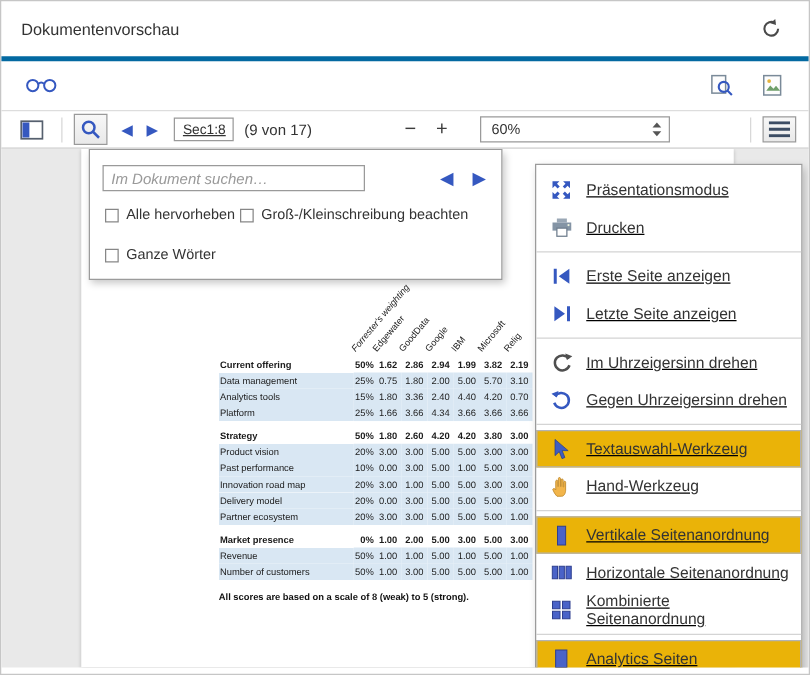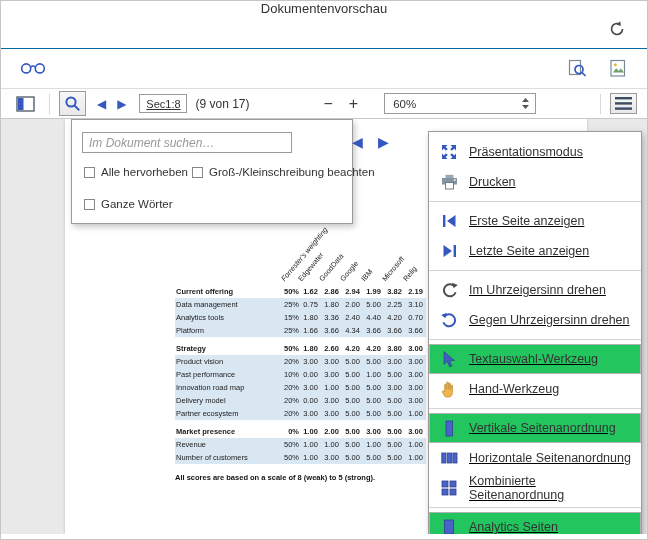--- a/index.html
+++ b/index.html
@@ -1,20 +1,20 @@
 <!DOCTYPE html>
 <html><head>
 <meta charset="utf-8">
 <style>
   * { margin:0; padding:0; box-sizing:border-box; }
   body { font-family:"Liberation Sans", sans-serif; background:#fff; }
   .app { position:relative; width:648px; height:540px; border:1px solid #c6c6c6; background:#fff; overflow:hidden; }
 
   
-  .titlebar { height:48px; display:flex; align-items:center; padding:0 16px; border-bottom:1px solid #0369a1;flex-direction:column; }
+  .titlebar { height:48px; display:flex; align-items:center; padding:12px 16px; border-bottom:4px solid #0369a1; }
   .title { font-size:13px; color:#333; }
   .ibtn { background:none; border:1px solid transparent; display:flex; align-items:center; justify-content:center; cursor:pointer; padding:3px 4px; }
   .ibtn.active { border-color:#9a9a9a; background:linear-gradient(#f7f7f7,#e9e9e9); }
   .titlebar .ibtn { margin-left:auto; }
 
   
   .tb1 { height:40px; display:flex; align-items:center; padding:0 14px; border-bottom:1px solid #ddd; }
   .tb1 .gap { flex:1; }
   .tb1 .ibtn { margin-left:12px; }
   .tb1 .ibtn:first-child { margin-left:0; }
@@ -49,36 +49,36 @@
   td.lbl { width:108px; text-align:left; white-space:nowrap; overflow:hidden; }
   td.wt { width:16px; text-align:right; padding-right:2px; }
   td.num { width:21px; text-align:center; }
   tr.row { height:13px; }
   tr.section { font-weight:bold; background:#fff; }
   tr.sub { background:#d9e7f3; }
   tr.gapr td { height:5px; background:#fff; }
   .footnote { margin-top:9px; font-size:7.5px; font-weight:bold; color:#111; white-space:nowrap; }
 
   
-  .search-popup { position:absolute; left:70px; top:0; width:282px; height:105px; background:#fff; border:1px solid #9b9b9b; box-shadow:2px 3px 6px rgba(0,0,0,.22); z-index:20; }
+  .search-popup { position:absolute; left:70px; top:0; width:331px; height:105px; background:#fff; border:1px solid #9b9b9b; box-shadow:2px 3px 6px rgba(0,0,0,.22); z-index:20; }
   .search-input { position:absolute; left:10px; top:12px; width:210px; height:21px; border:1px solid #9a9a9a; padding:0 6px; font-size:12px; color:#333; font-family:"Liberation Sans",sans-serif; }
   .search-input::placeholder { font-style:italic; color:#999; }
   .search-popup .arr { position:absolute; font-size:14px; }
   .p-prev { left:277px; top:13px; }
   .p-next { left:303px; top:13px; }
   .cb { position:absolute; display:flex; align-items:center; font-size:11.5px; color:#333; cursor:pointer; white-space:nowrap; }
   .cb .box { width:11px; height:11px; border:1px solid #878787; background:#fff; margin-right:6px; flex:none; }
   .cb1 { left:12px; top:46px; }
   .cb2 { left:120px; top:46px; }
   .cb3 { left:12px; top:78px; }
 
   
   .view-menu { position:absolute; left:427px; top:12px; width:214px; background:#fff; border:1px solid #9b9b9b; box-shadow:2px 3px 7px rgba(0,0,0,.25); z-index:15; padding:5px 0;text-decoration:underline; }
   .menu-item { height:30px; display:flex; align-items:center; padding:0 10px; font-size:12.5px; color:#333; cursor:pointer; }
-  .menu-item.selected { background:#22c55e; box-shadow:inset 0 0 0 1px #b3b3b3;align-items:center; }
+  .menu-item.selected { background:#eab308; box-shadow:inset 0 0 0 1px #b3b3b3;align-items:center; }
   .mi-ic { width:20px; height:18px; margin-right:10px; display:flex; align-items:center; justify-content:center; flex:none; }
   .menu-sep { height:1px; background:#d4d4d4; margin:4px 0; }
   .svg-icon { display:flex; align-items:center; justify-content:center; }
 </style>
 </head>
 <body>
 
 <div class="app">
 
   <div class="titlebar">
@@ -218,21 +218,21 @@
                 <td class="num">3.82</td>
                 <td class="num">2.19</td>
               </tr>
               <tr class="row sub">
                 <td class="lbl">Data management</td>
                 <td class="wt">25%</td>
                 <td class="num">0.75</td>
                 <td class="num">1.80</td>
                 <td class="num">2.00</td>
                 <td class="num">5.00</td>
-                <td class="num">2.25</td>
+                <td class="num">5.70</td>
                 <td class="num">3.10</td>
               </tr>
               <tr class="row sub">
                 <td class="lbl">Analytics tools</td>
                 <td class="wt">15%</td>
                 <td class="num">1.80</td>
                 <td class="num">3.36</td>
                 <td class="num">2.40</td>
                 <td class="num">4.40</td>
                 <td class="num">4.20</td>

